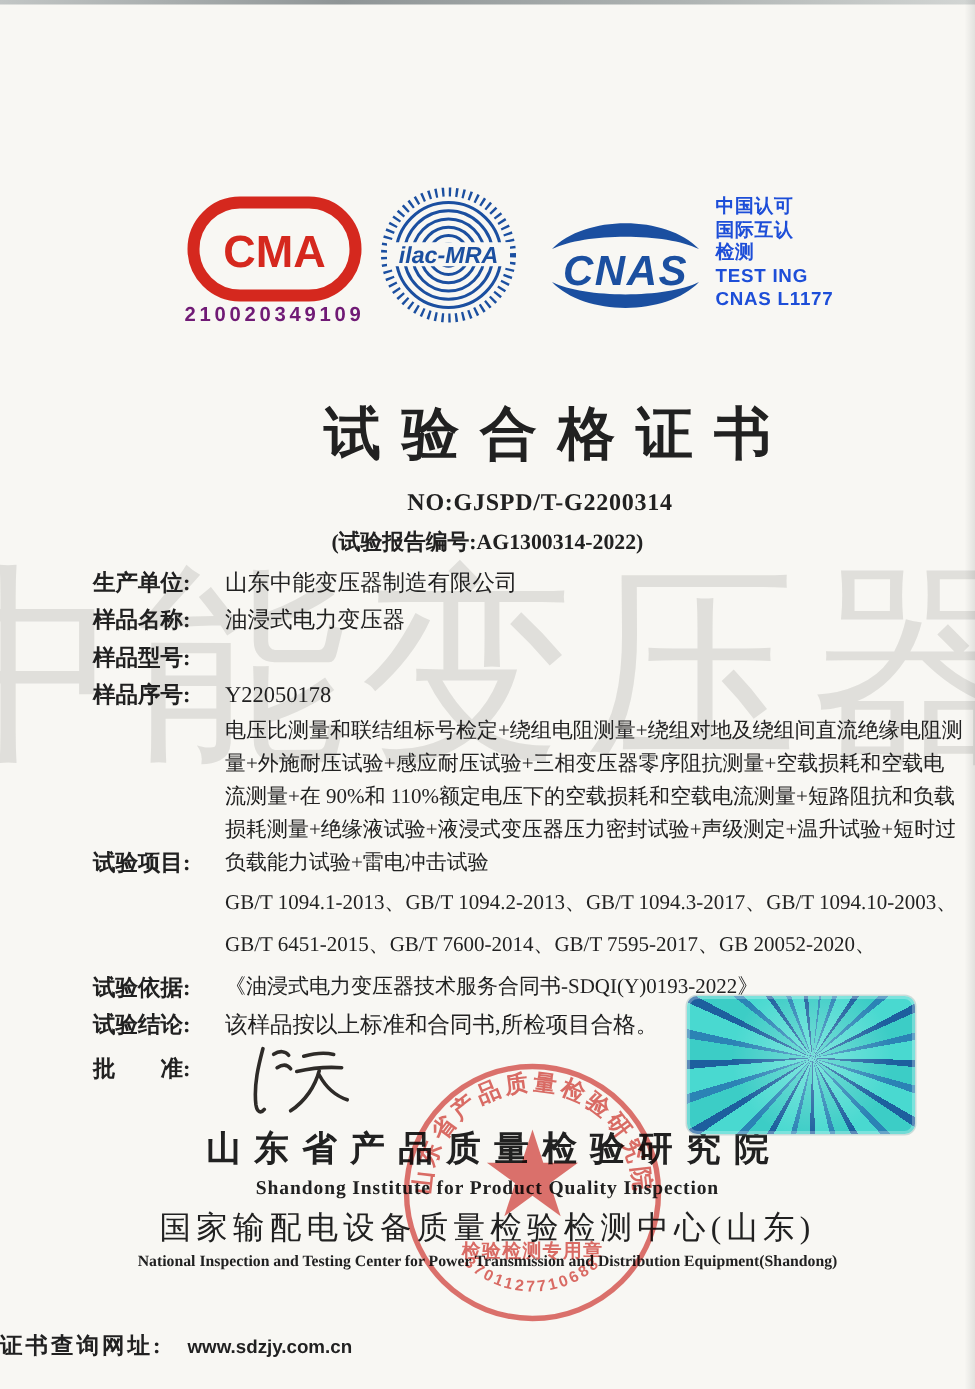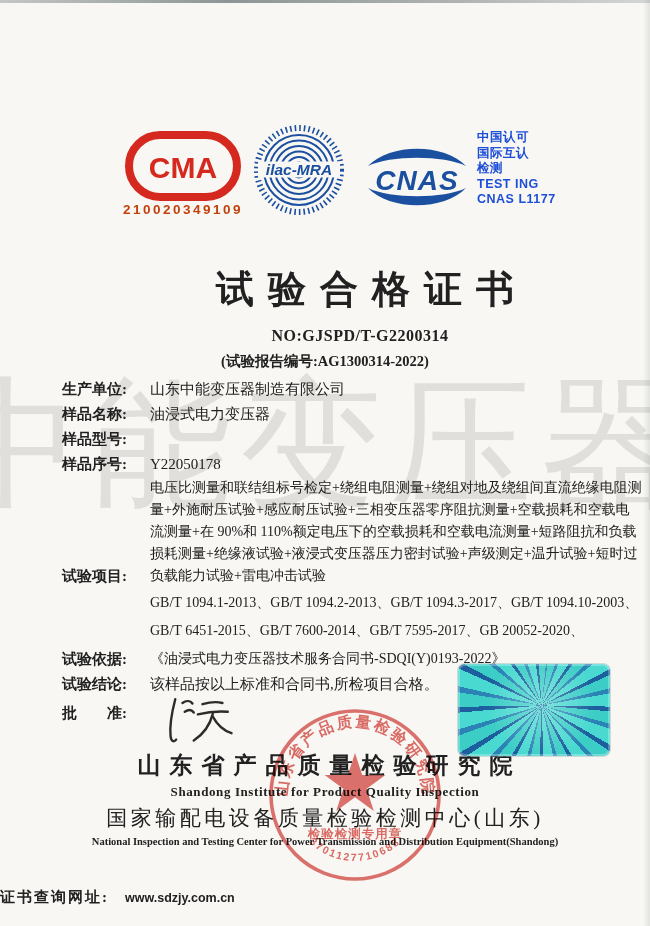--- a/index.html
+++ b/index.html
@@ -21,21 +21,21 @@
   
   .watermark{
     position:absolute;left:-60px;top:350px;z-index:0;
     font-size:142px;letter-spacing:8px;white-space:nowrap;
     color:rgba(132,132,124,.20);font-weight:400;
   }
   
   .cma{left:124px;top:130px;}
   .cma-number{
     position:absolute;left:114px;top:202px;width:138px;text-align:center;
-    color:#c2410c;font-weight:bold;font-size:13.5px;letter-spacing:2.5px;
+    color:#701a75;font-weight:bold;font-size:13.5px;letter-spacing:2.5px;
     font-family:"Liberation Sans","DejaVu Sans",sans-serif;
   }
   .ilac{left:253px;top:124px;}
   .cnas{left:362px;top:146px;}
   .cnas-side{
     left:477px;top:130px;color:#1d4ed8;font-weight:bold;font-size:12.5px;
     line-height:15.5px;font-family:"Liberation Sans","DejaVu Sans",sans-serif;
     letter-spacing:.5px;
   }
   

